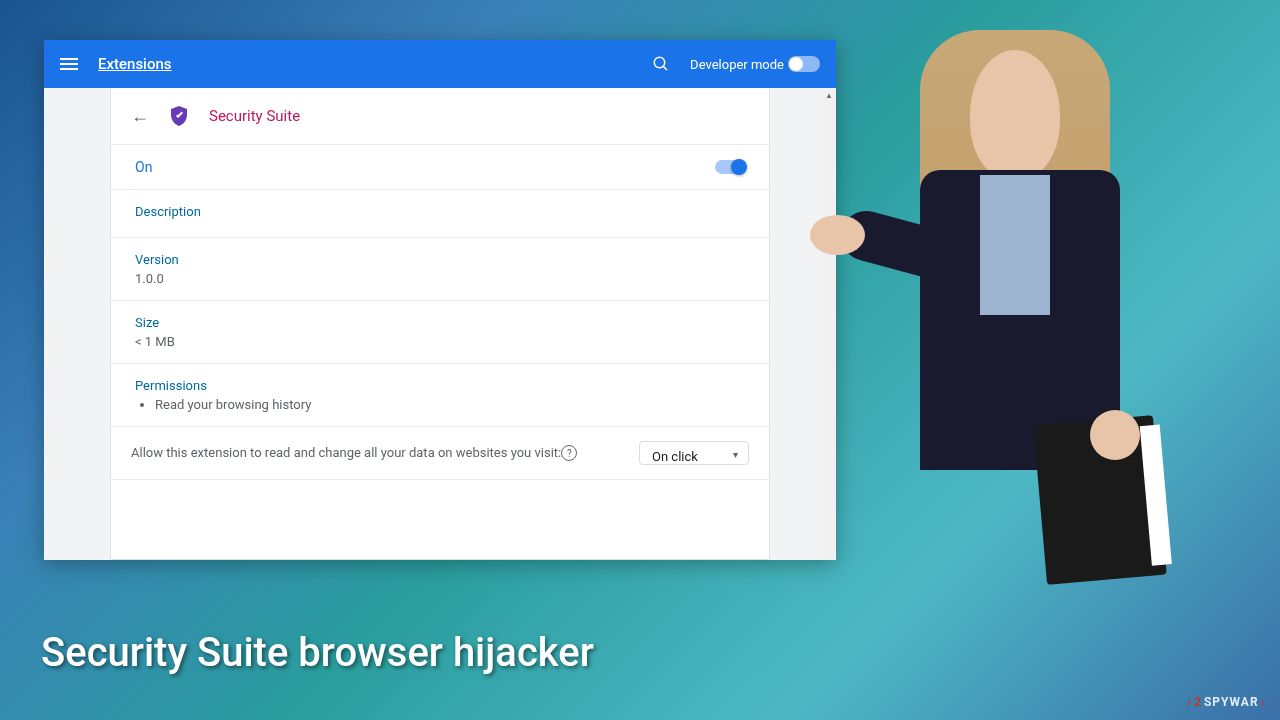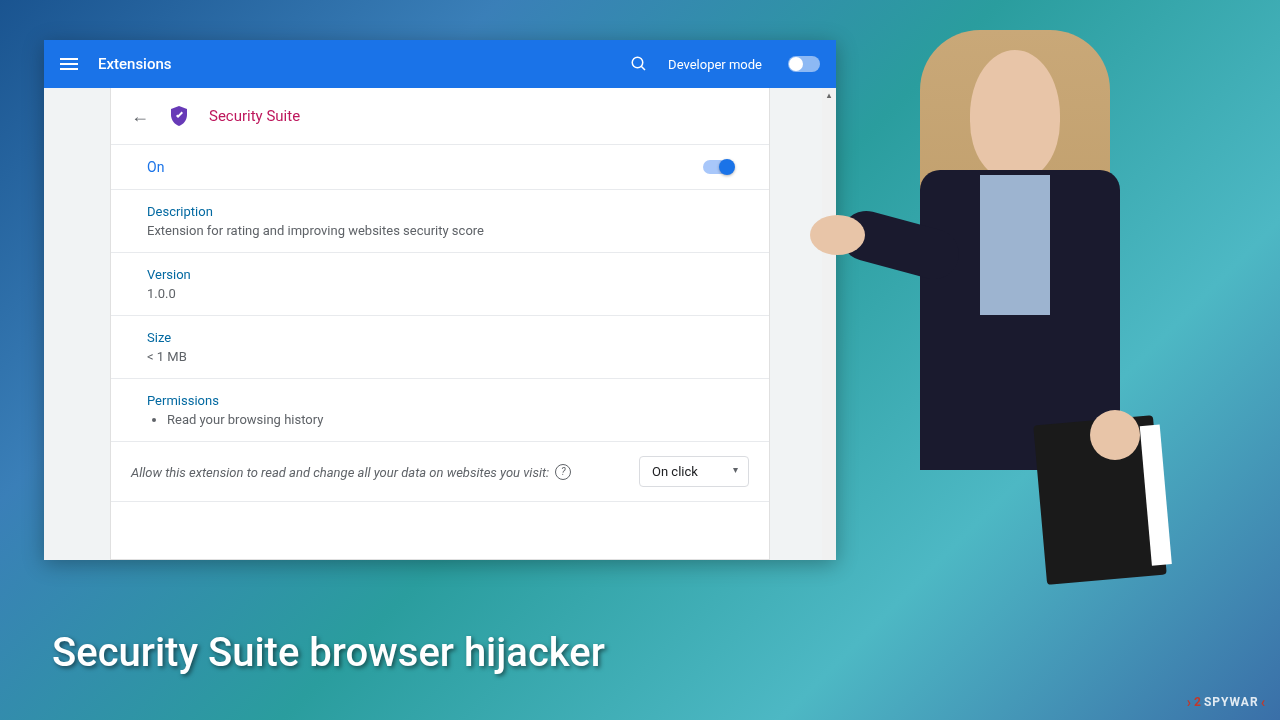--- a/index.html
+++ b/index.html
@@ -3,57 +3,57 @@
   <meta charset="utf-8">
   <style>
     * { margin: 0; padding: 0; box-sizing: border-box; font-family: -apple-system, BlinkMacSystemFont, "Segoe UI", Roboto, Arial, sans-serif; }
     body { width: 1280px; height: 720px; background: linear-gradient(135deg, #1a5490 0%, #3a7fb8 25%, #2a9d9e 50%, #4db8c4 75%, #3a6fa8 100%); position: relative; overflow: hidden; }
     
     .window { position: absolute; top: 40px; left: 44px; width: 792px; height: 520px; background: #fff; box-shadow: 0 4px 20px rgba(0,0,0,0.3); display: flex; flex-direction: column; }
     
     .toolbar { height: 48px; background: #1a73e8; color: #fff; display: flex; align-items: center; padding: 0 16px; gap: 20px; }
     .menu-btn { display: flex; flex-direction: column; gap: 3px; cursor: pointer; }
     .menu-btn span { width: 18px; height: 2px; background: #fff; }
-    .toolbar-title { font-size: 15px; font-weight: 500; flex: 0 0 auto; }
+    .toolbar-title { font-size: 15px; font-weight: 500; flex: 0 0 auto; text-decoration: underline; }
     .toolbar-spacer { flex: 1; }
     .search-icon { width: 18px; height: 18px; cursor: pointer; }
-    .dev-mode { display: flex; align-items: center; gap: 26px; font-size: 13px; }
+    .dev-mode { display: flex; align-items: center; gap: 4px; font-size: 13px; }
     .toggle-dev { width: 32px; height: 16px; background: rgba(255,255,255,0.5); border-radius: 10px; position: relative; cursor: pointer; }
     .toggle-dev::after { content: ''; position: absolute; width: 14px; height: 14px; background: #fff; border-radius: 50%; top: 1px; left: 1px; }
     
     .content-area { flex: 1; background: #f1f3f4; display: flex; justify-content: center; overflow-y: auto; position: relative; }
     .scrollbar-area { position: absolute; right: 0; top: 0; width: 14px; height: 100%; background: #f1f1f1; }
     .scrollbar-arrow { width: 14px; height: 14px; display: flex; align-items: center; justify-content: center; color: #686868; font-size: 9px; }
     
     .panel { background: #fff; width: 660px; margin-top: 0; border: 1px solid #e0e0e0; border-top: none; }
     
     .ext-header { padding: 16px 20px; display: flex; align-items: center; gap: 18px; }
     .back-btn { cursor: pointer; color: #5f6368; font-size: 18px; }
     .ext-icon { width: 24px; height: 24px; display: flex; align-items: center; justify-content: center; }
     .ext-name { font-size: 15px; color: #be185d; }
     
-    .section { padding: 14px 36px; border-top: 1px solid #e8eaed; }
+    .section { padding: 14px 24px; border-top: 1px solid #e8eaed; }
     .on-row { display: flex; align-items: center; justify-content: space-between; }
     .on-label { color: #1a73e8; font-size: 14px; }
     .toggle-on { width: 30px; height: 14px; background: #a8c7fa; border-radius: 10px; position: relative; cursor: pointer; }
     .toggle-on::after { content: ''; position: absolute; width: 16px; height: 16px; background: #1a73e8; border-radius: 50%; top: -1px; right: -2px; box-shadow: 0 1px 3px rgba(0,0,0,0.3); }
     
     .section-title { font-size: 13px; color: #0369a1; margin-bottom: 4px; }
     .section-text { font-size: 13px; color: #5f6368; }
     .perm-list { list-style: disc; padding-left: 20px; font-size: 13px; color: #5f6368; }
     
     .site-access-row { display: flex; align-items: center; justify-content: space-between; padding: 14px 20px; border-top: 1px solid #e8eaed; }
-    .access-left { display: flex; align-items: flex-end; gap: 6px; font-size: 13px; color: #5f6368; font-style: italic; }
+    .access-left { display: flex; align-items: flex-start; gap: 0; font-size: 13px; color: #5f6368; }
     .help-icon { width: 16px; height: 16px; border: 1.4px solid #5f6368; border-radius: 50%; display: flex; align-items: center; justify-content: center; font-size: 10px; color: #5f6368; cursor: pointer; }
-    .dropdown { border: 1px solid #dadce0; border-radius: 4px; padding: 7px 30px 7px 12px; font-size: 13px; color: #202124; position: relative; cursor: pointer; min-width: 110px; }
+    .dropdown { border: 1px solid #dadce0; border-radius: 4px; padding: 7px 30px 0 12px; font-size: 13px; color: #202124; position: relative; cursor: pointer; min-width: 110px; }
     .dropdown::after { content: '▾'; position: absolute; right: 10px; color: #5f6368; font-size: 10px; }
     
     .incognito-row { padding: 14px 20px 6px; border-top: 1px solid #e8eaed; display: flex; justify-content: space-between; align-items: flex-start; gap: 20px; }
     
-    .caption { position: absolute; bottom: 44px; left: 52px; font-size: 40px; font-weight: 500; color: #fff; text-shadow: 2px 2px 4px rgba(0,0,0,0.5); }
+    .caption { position: absolute; bottom: 44px; left: 41px; font-size: 40px; font-weight: 500; color: #fff; text-shadow: 2px 2px 4px rgba(0,0,0,0.5); }
     
     .watermark { position: absolute; bottom: 10px; right: 14px; font-size: 12px; font-weight: 700; letter-spacing: 1px; color: rgba(255,255,255,0.85); display: flex; align-items: center; gap: 2px; }
     .watermark-red { color: #c0392b; }
     .watermark-arrows { font-size: 14px; }
     
     .person { position: absolute; right: 100px; top: 20px; width: 360px; height: 680px; pointer-events: none; }
     .person-head { position: absolute; top: 30px; left: 150px; width: 90px; height: 130px; background: #e8c5a8; border-radius: 50% 50% 45% 45%; }
     .person-hair { position: absolute; top: 10px; left: 100px; width: 190px; height: 440px; background: linear-gradient(#c9a878, #b89660); border-radius: 60px 60px 20px 20px; z-index: -1; }
     .person-body { position: absolute; top: 150px; left: 100px; width: 200px; height: 300px; background: #1a1a2e; border-radius: 20px 20px 0 0; }
     .person-shirt { position: absolute; top: 155px; left: 160px; width: 70px; height: 140px; background: #9db4d0; }
@@ -98,21 +98,20 @@
         <span class="ext-name">Security Suite</span>
       </div>
 
       <div class="section on-row">
         <span class="on-label">On</span>
         <div class="toggle-on"></div>
       </div>
 
       <div class="section">
         <div class="section-title">Description</div>
-        <div class="section-text">Extension for rating and improving websites security score</div>
       </div>
 
       <div class="section">
         <div class="section-title">Version</div>
         <div class="section-text">1.0.0</div>
       </div>
 
       <div class="section">
         <div class="section-title">Size</div>
         <div class="section-text">&lt; 1 MB</div>

